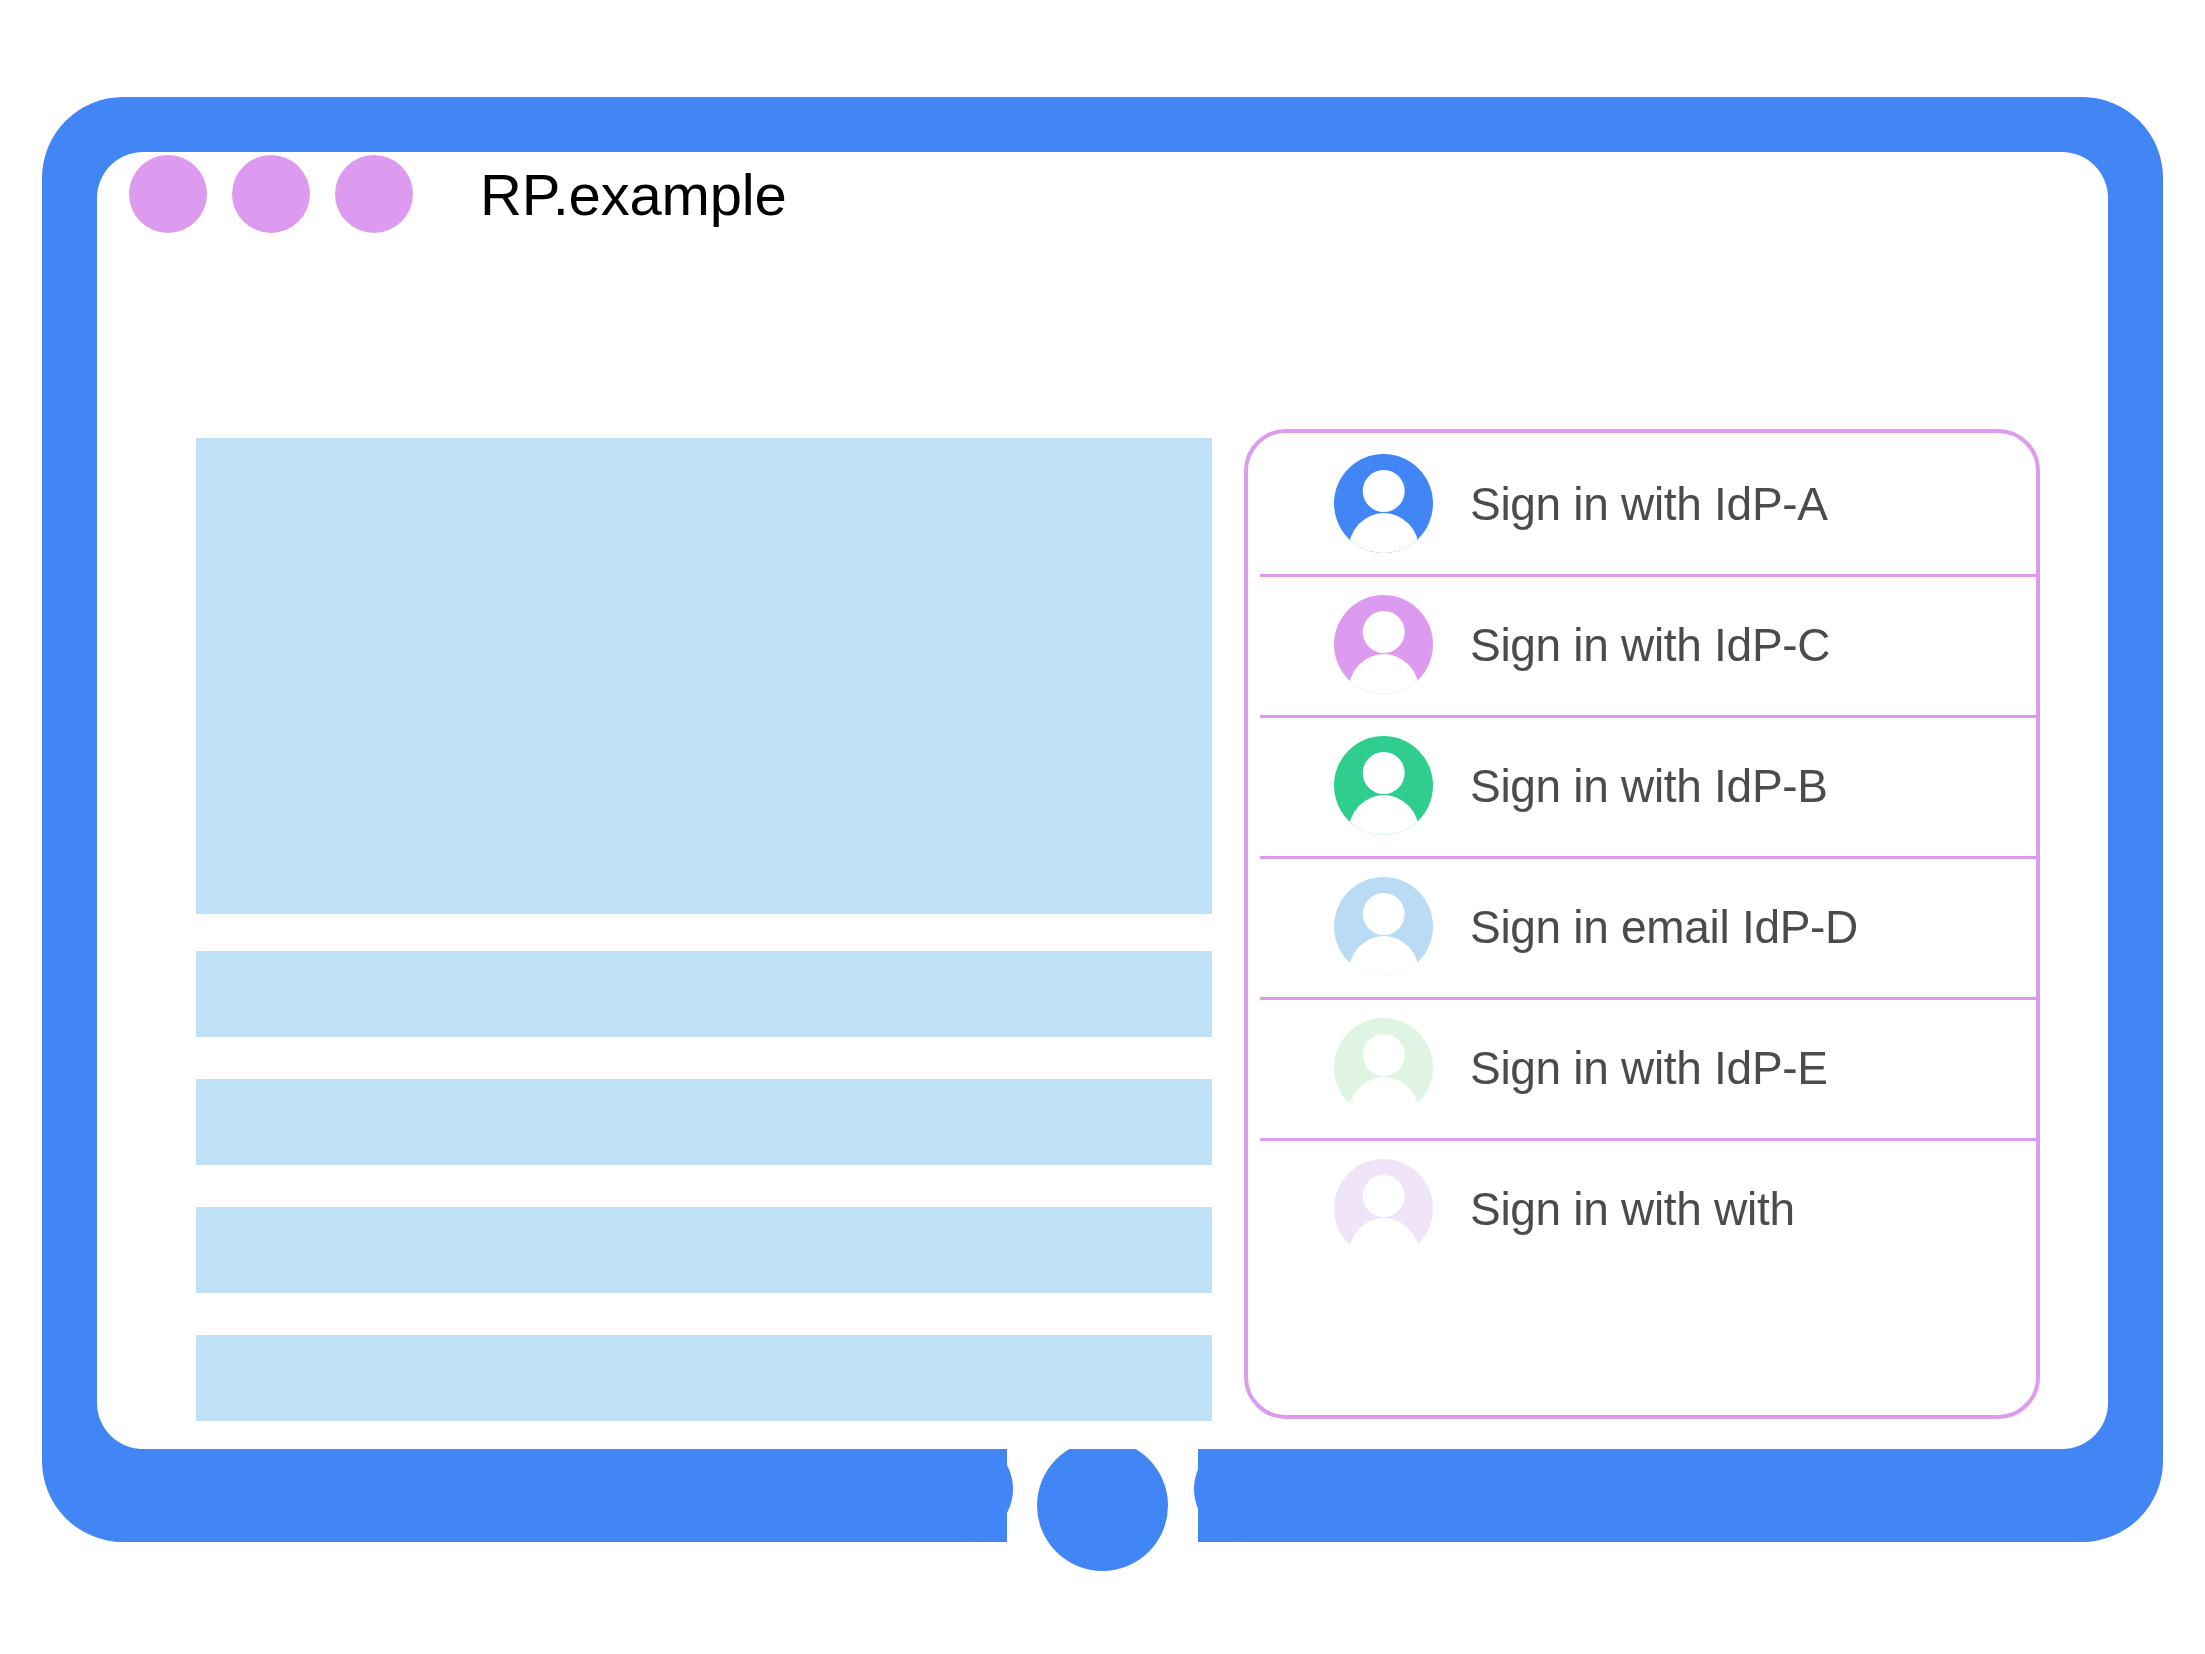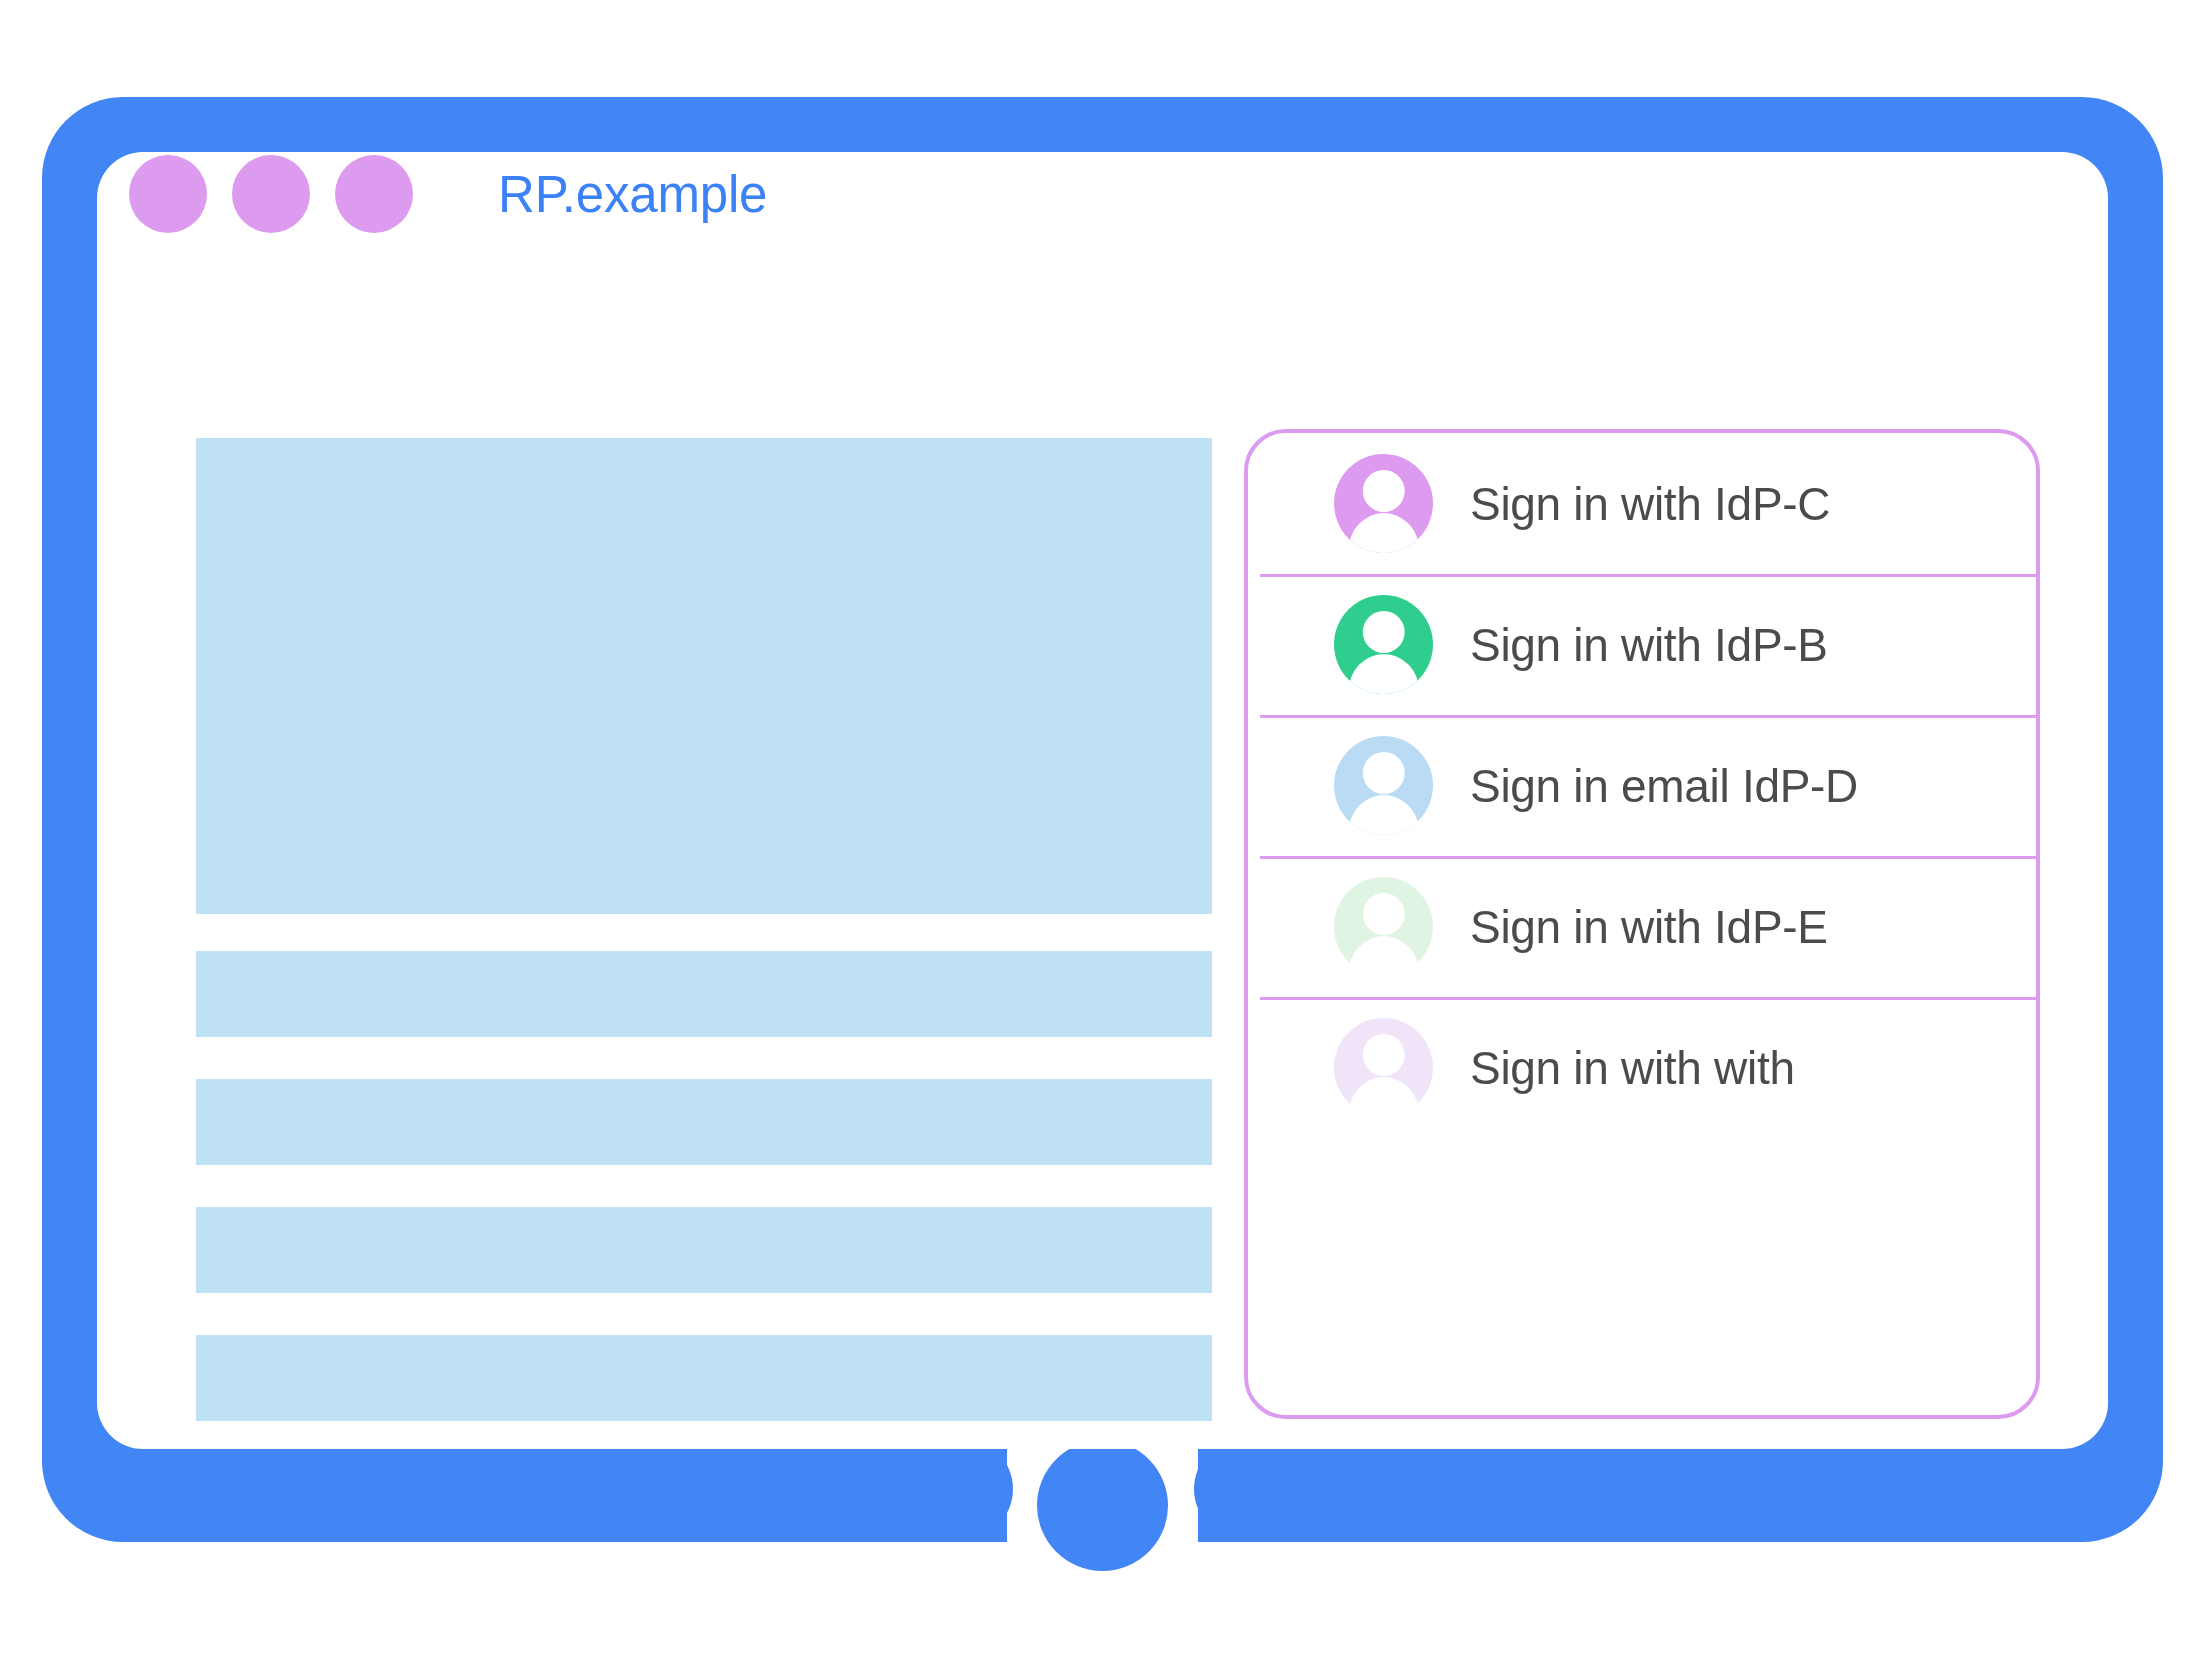--- a/index.html
+++ b/index.html
@@ -86,23 +86,23 @@
     align-items: center;
   }
   .dot {
     width: 78px;
     height: 78px;
     border-radius: 50%;
     background: #dd9bf0;
     margin-right: 25px;
   }
   #window-title {
-    margin-left: 60px;
-    font-size: 51px;
-    color: #3b82f6;
+    margin-left: 42px;
+    font-size: 58px;
+    color: #000000;
     letter-spacing: -0.2px;
     white-space: nowrap;
   }
 
   
   #content-area {
     position: absolute;
     left: 196px;
     top: 438px;
   }
@@ -204,20 +204,27 @@
 <div id="content-area">
   <div class="placeholder hero" style="background: rgb(191, 225, 246);"></div>
   <div class="placeholder bar" style="background: rgb(191, 225, 246);"></div>
   <div class="placeholder bar" style="background: rgb(191, 225, 246);"></div>
   <div class="placeholder bar" style="background: rgb(191, 225, 246);"></div>
   <div class="placeholder bar" style="background: rgb(191, 225, 246);"></div>
 </div>
 
 <div id="account-panel">
 
+  <div class="signin-row">
+    <span class="avatar" style="background: rgb(66, 133, 244);">
+      <span class="head"></span>
+        <span class="body"></span>
+    </span>
+    <span class="signin-label">Sign in with IdP-A</span>
+  </div>
 
   <div class="signin-row">
     <span class="avatar" style="background: rgb(221, 155, 240);">
       <span class="head"></span>
         <span class="body"></span>
     </span>
     <span class="signin-label">Sign in with IdP-C</span>
   </div>
 
   <div class="signin-row">

